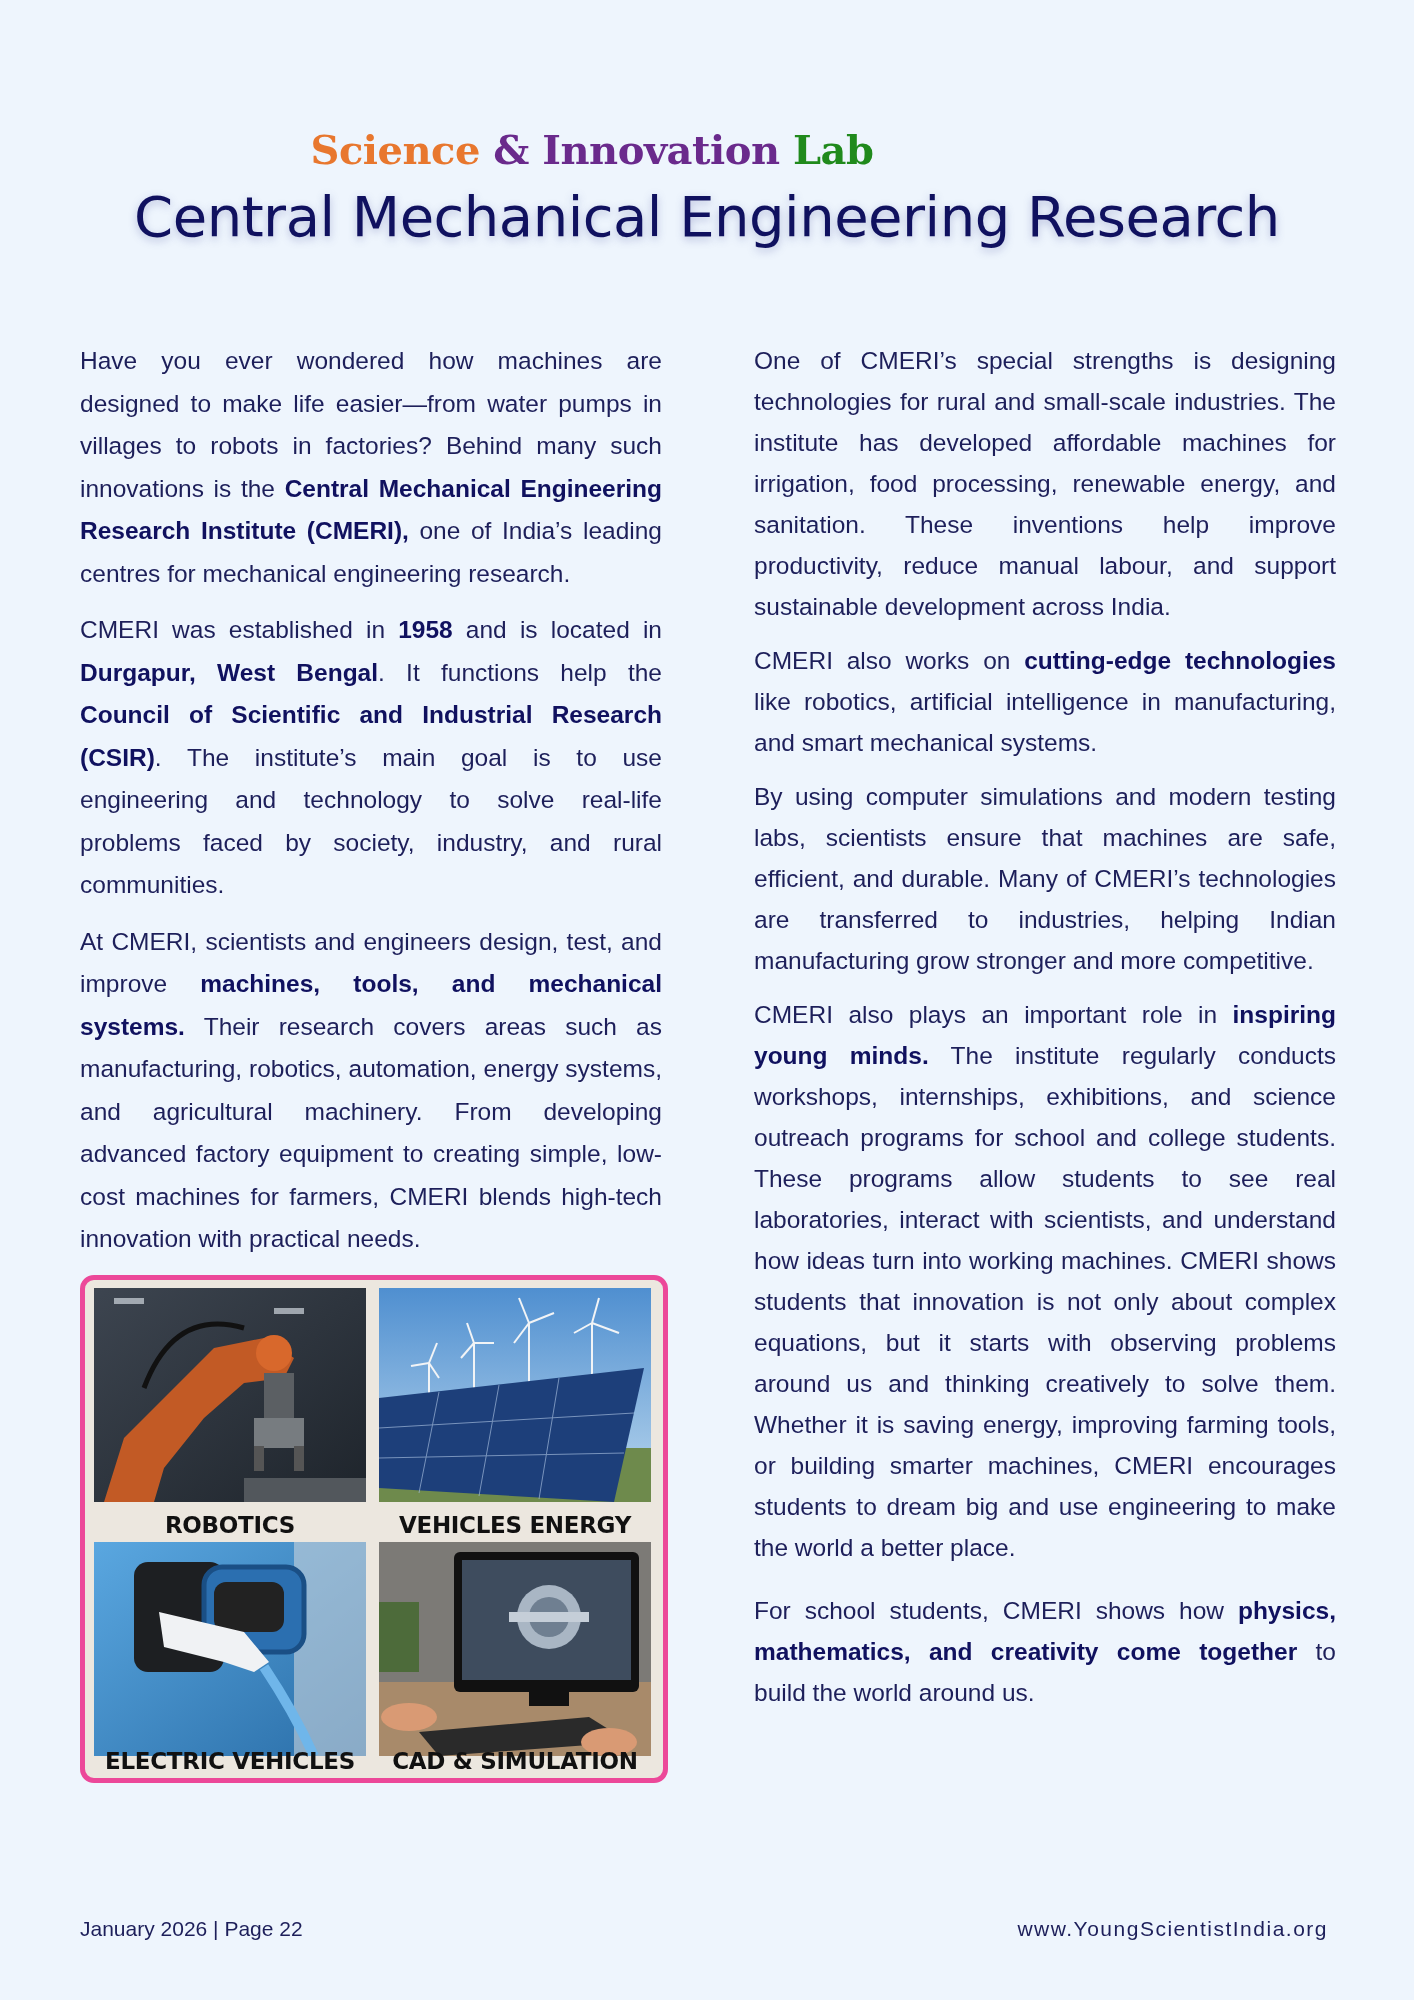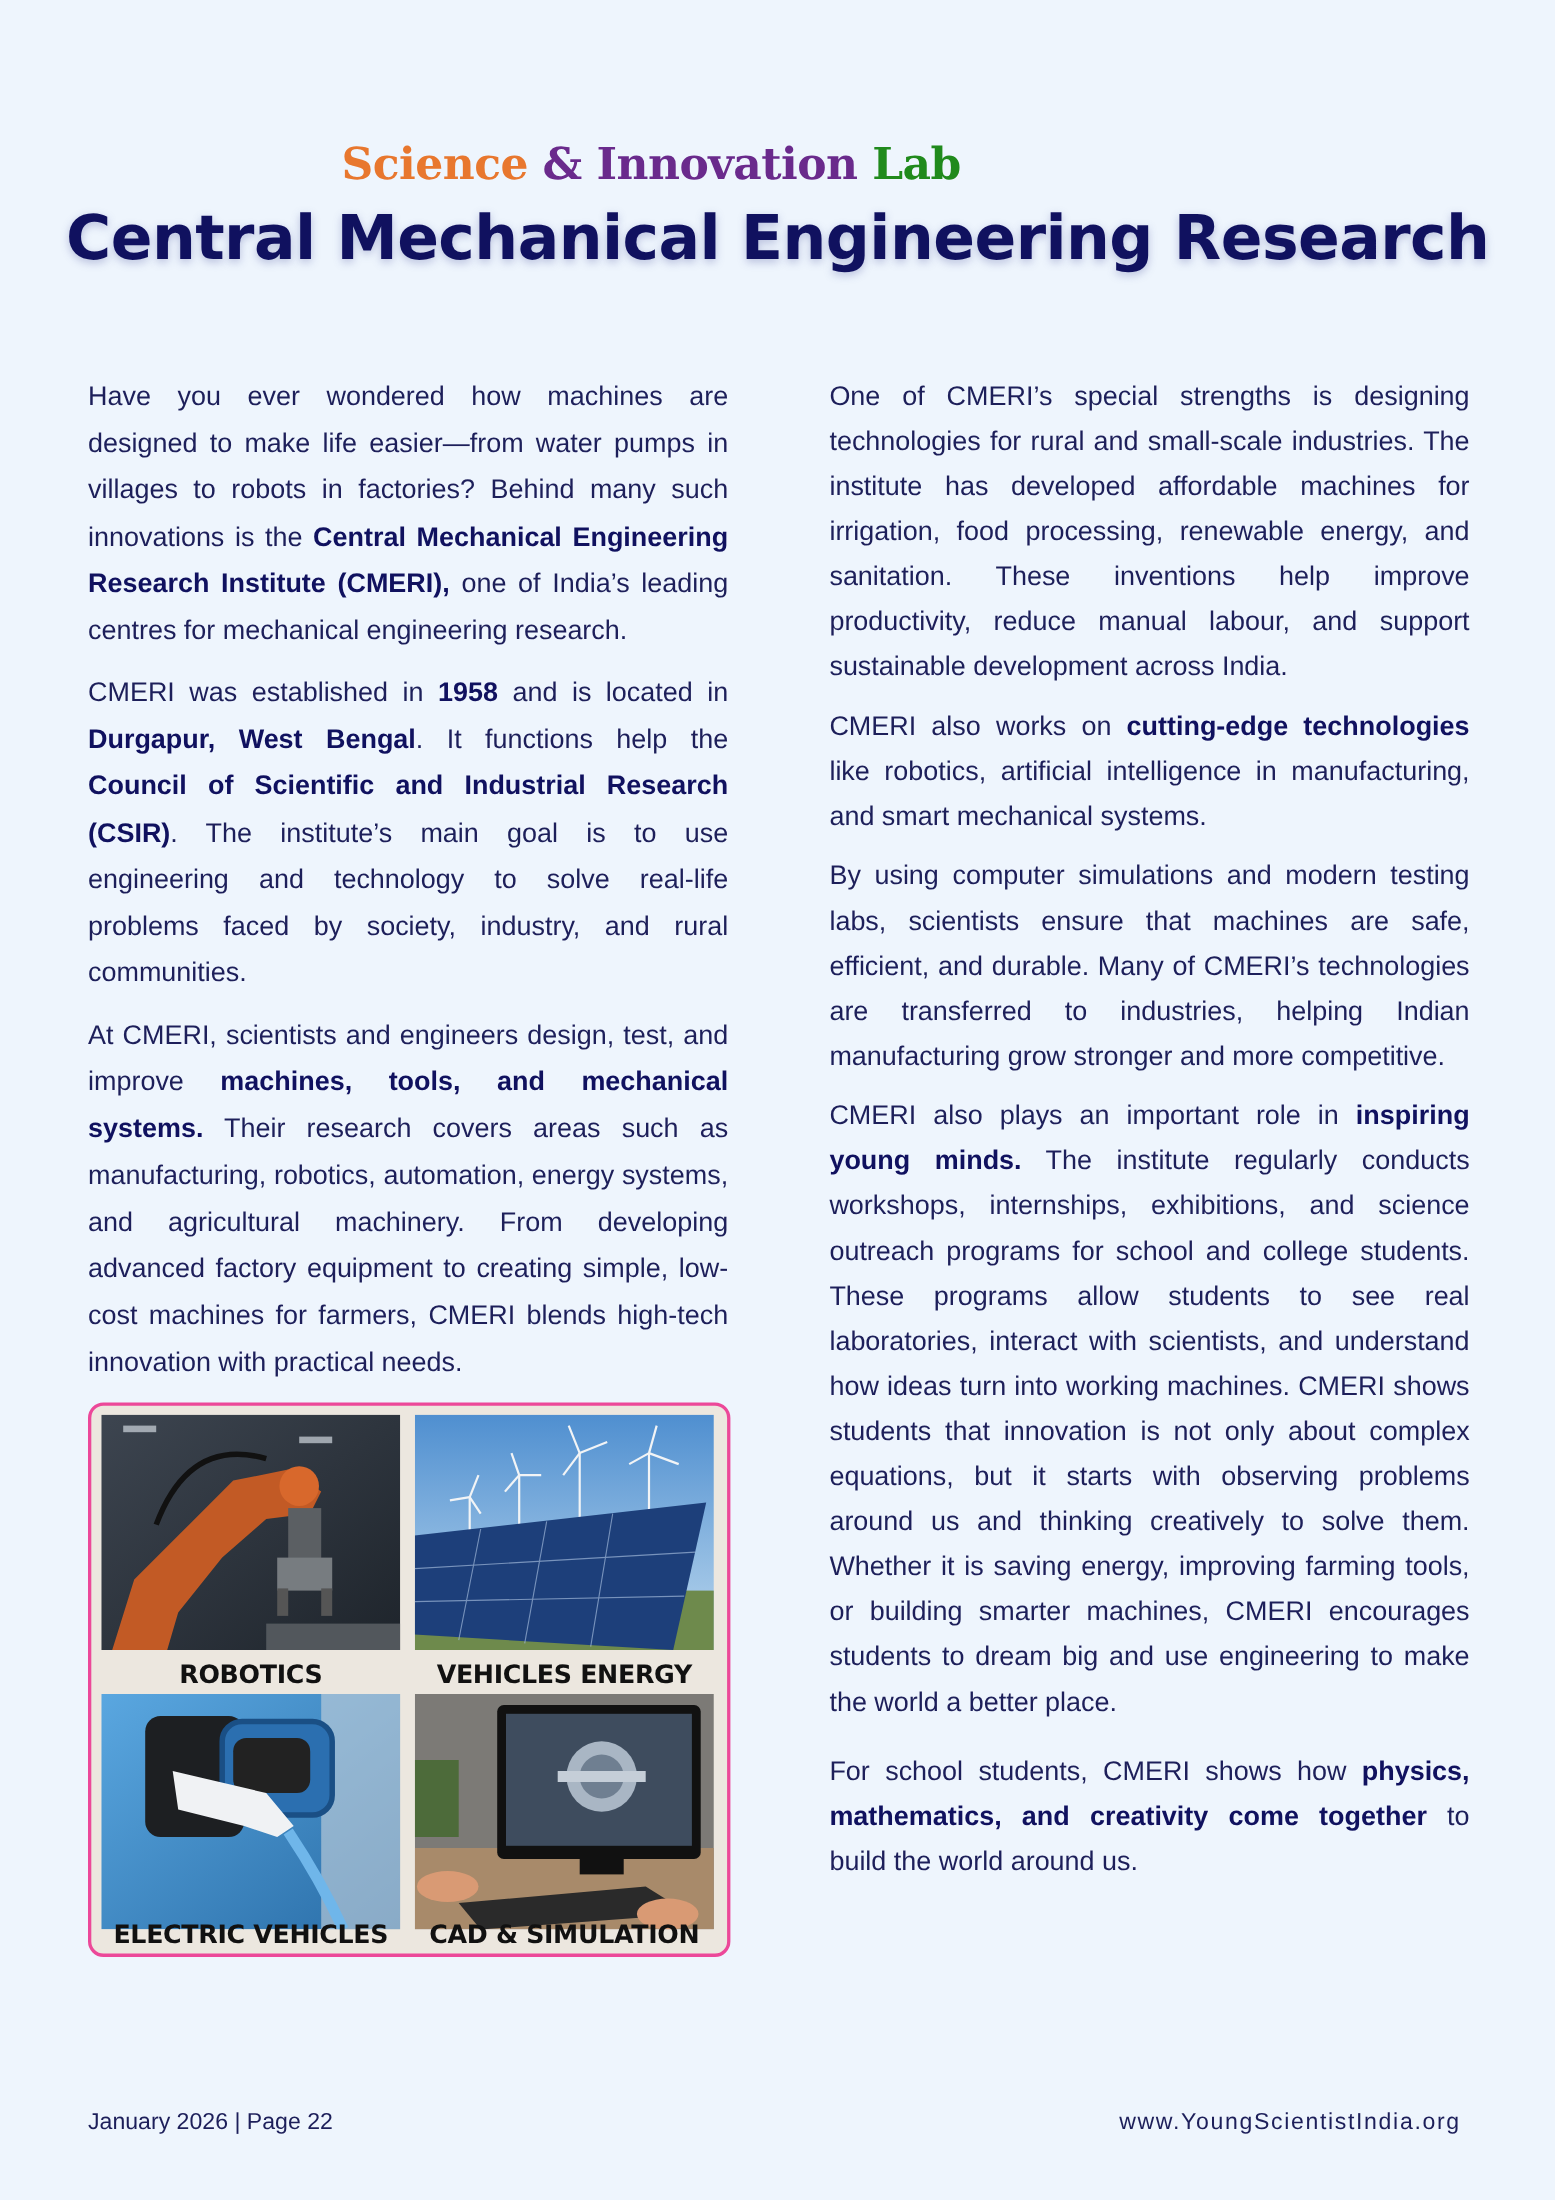--- a/index.html
+++ b/index.html
@@ -9,36 +9,36 @@
   }
   .kicker {
     position:absolute; top:126px; left:0; width:1184px; text-align:center;
     font-family:"DejaVu Serif", serif; font-weight:bold; font-size:40px; letter-spacing:-0.5px;
   }
   .kicker .k1 { color:#e8772e; }
   .kicker .k2 { color:#6a2a8c; }
   .kicker .k3 { color:#208a1c; }
   .title {
     position:absolute; top:184px; left:60px; width:1294px; text-align:center;
-    font-family:"DejaVu Sans", sans-serif; font-weight:bold; font-size:56px; line-height:66px;
+    font-family:"DejaVu Sans", sans-serif; font-weight:normal; font-size:56px; line-height:66px;
     color:#10115f; letter-spacing:-0.5px;
     text-shadow:0 3px 8px rgba(80,90,160,0.35);
   }
   .col {
     position:absolute; top:340px; width:582px;
     font-size:24.5px; line-height:42.5px; text-align:justify; color:#1d1f5a;
     font-family:"Liberation Sans", sans-serif;
   }
   .col.left { left:80px; }
   .col.right { left:754px; line-height:41px; }
   .col p { margin:0 0 14px 0; }
   .col.right p { margin:0 0 13px 0; }
   .col b { color:#10115f; font-weight:bold; }
   .panel {
-    margin-top:8px; width:578px; height:498px; border:3px solid #ec4899;
+    margin-top:8px; width:578px; height:498px; border:5px solid #ec4899;
     border-radius:14px; background:#ece7df; position:relative; overflow:hidden;
   }
   .tile { position:absolute; width:272px; height:214px; overflow:hidden; }
   .tile svg { width:100%; height:100%; display:block; }
   .cap {
     position:absolute; width:272px; text-align:center; font-weight:bold;
     font-family:"DejaVu Sans", sans-serif; font-size:23px; color:#111; letter-spacing:-0.3px;
   }
   .t1 { left:9px; top:8px; } .t2 { left:294px; top:8px; }
   .t3 { left:9px; top:262px; } .t4 { left:294px; top:262px; }

